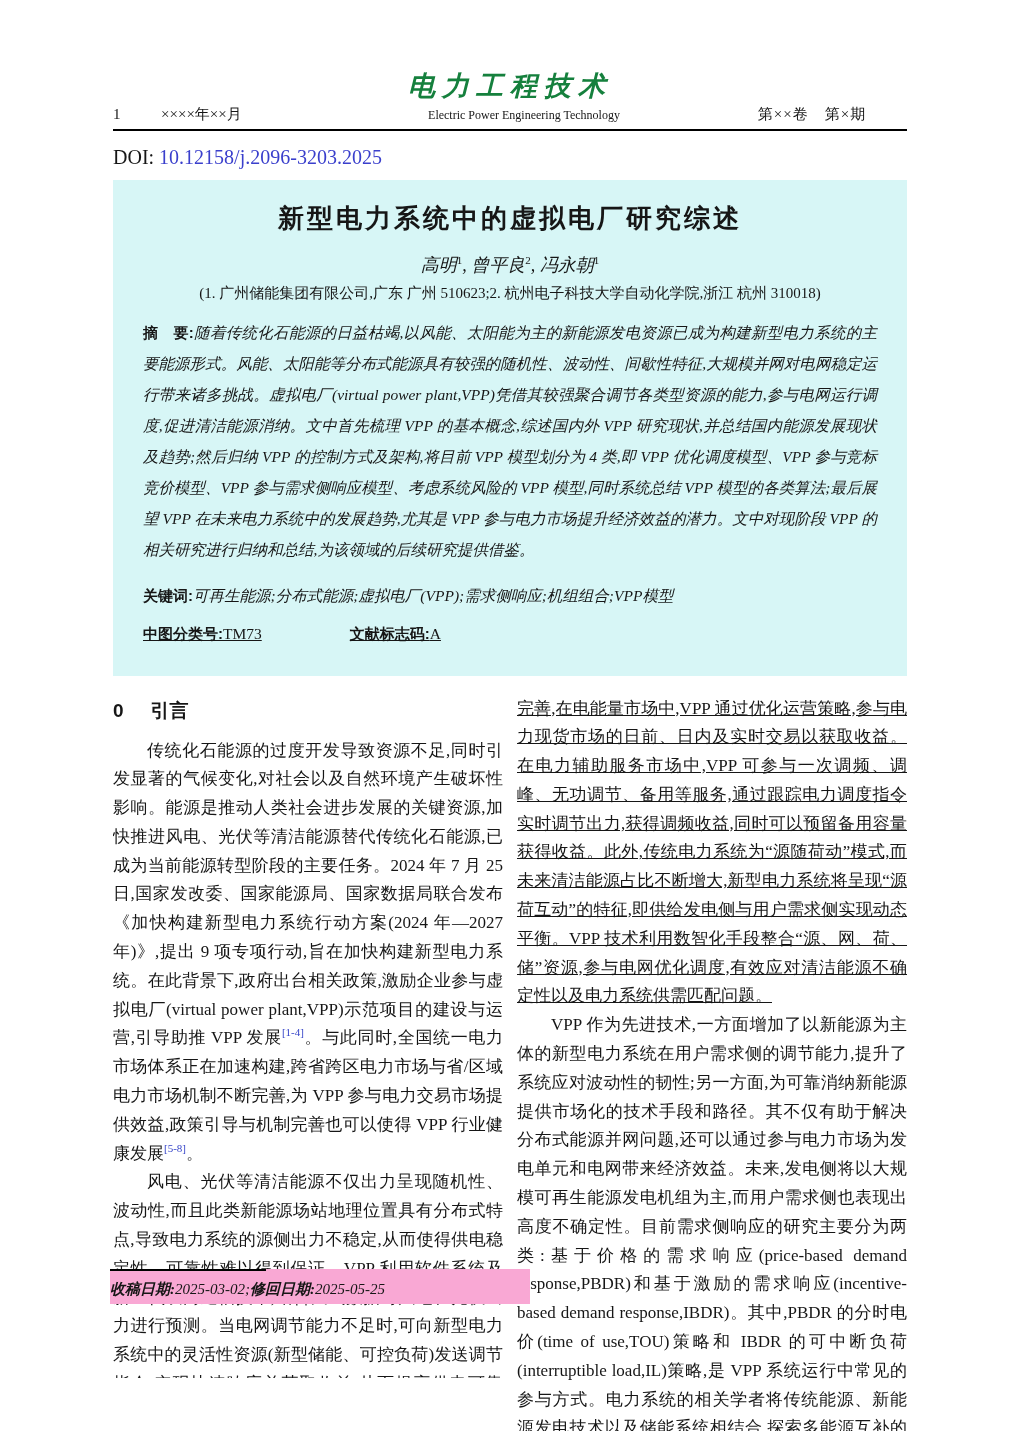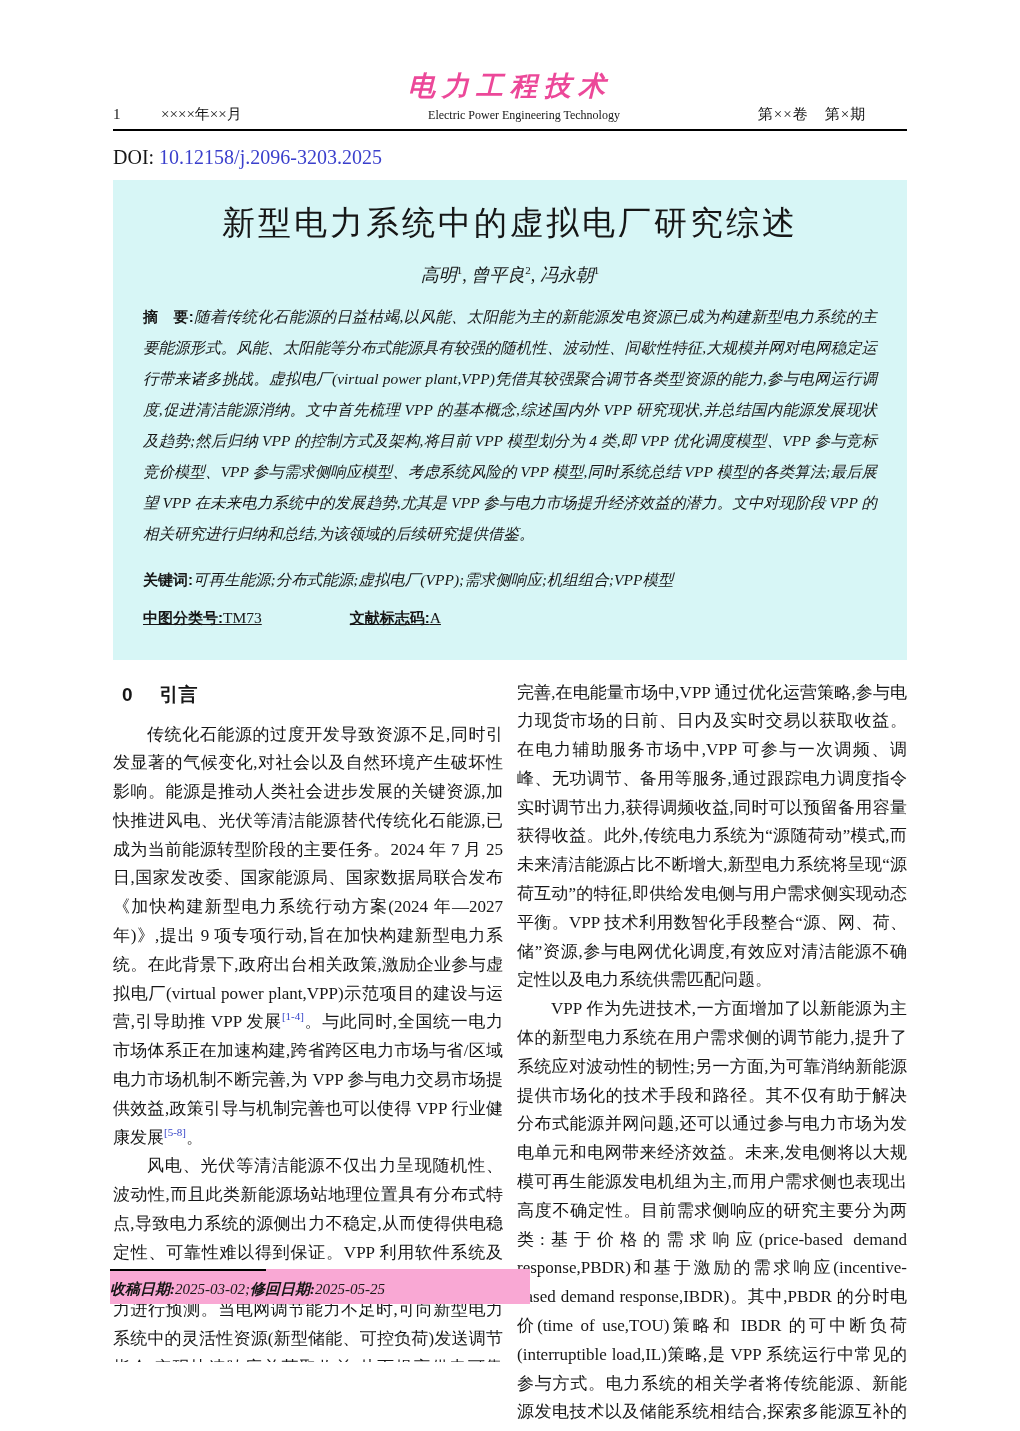--- a/index.html
+++ b/index.html
@@ -7,59 +7,59 @@
     width:1020px; height:1431px; background:#ffffff; position:relative;
     font-family:"Liberation Serif","DejaVu Serif",serif; color:#161616;
     overflow:hidden;
   }
   .page { position:absolute; left:0; top:0; width:1020px; height:1431px; padding:0 113px; box-sizing:border-box; }
 
   
   .journal-cn {
     margin-top:68px; text-align:center;
     font-family:"DejaVu Serif",serif; font-weight:bold; font-style:italic;
-    font-size:27px; letter-spacing:7px; color:#ec4899;
+    font-size:27px; letter-spacing:7px; color:#15803d;
   }
   .header-row { display:flex; align-items:baseline; margin-top:1px; font-size:15px; }
   .hr-pageno { width:48px; }
   .hr-date { width:170px; }
   .hr-en { flex:1; text-align:center; font-size:12px; }
   .hr-vol { width:190px; text-align:center; letter-spacing:1px; }
   .header-rule { border-bottom:2.5px solid #000; margin-top:5px; }
 
   
   .doi-line { margin-top:15px; font-size:20px; }
   .doi-line .doi-label { color:#161616; }
   .doi-line a { color:#3a3fcc; text-decoration:none; }
 
   
   .abstract-box { background:#d7f6f6; margin-top:11px; padding:15px 30px 16px; }
-  .art-title { text-align:center; font-size:33px; letter-spacing:3px; font-weight:400; margin:6px 0 0; }
+  .art-title { text-align:center; font-size:26px; letter-spacing:3px; font-weight:700; margin:6px 0 0; }
   .authors { text-align:center; font-size:18px; margin-top:17px; font-style:italic; }
   .authors .au-sup { font-size:11px; font-style:normal; vertical-align:super; }
   .affiliation { text-align:center; font-size:15px; margin-top:7px; }
   .abstract-p { margin-top:14px; font-size:15.5px; line-height:31px; text-align:justify; font-style:italic; }
   .block-label { font-style:normal; font-weight:bold; font-family:"Liberation Sans","DejaVu Sans",sans-serif; font-size:15px; }
   .kw-line { font-size:15.5px; line-height:29px; font-style:italic; margin-top:15px; text-align:justify; }
   .clc-line { font-size:15.5px; margin-top:7px;text-decoration:underline; }
   .clc-value, .doccode-value { font-style:normal; font-size:15.5px; }
   .doccode-group { margin-left:88px; }
 
   
   .columns { display:flex; gap:14px; margin-top:19px; }
   .col { width:390px; font-size:17px; line-height:28.8px; text-align:justify; }
   .col-left { height:683px; overflow:hidden; }
   .col-right { height:775px; overflow:hidden; }
   .sec-heading {
     font-family:"Liberation Sans","DejaVu Sans",sans-serif; font-weight:bold;
-    font-size:19px; margin:3px 9px 13px; line-height:26px; text-align:left;
+    font-size:19px; margin:3px 0 13px; line-height:26px; text-align:left;
   }
   .sec-heading .sec-num { margin-right:27px; }
   .para { margin:0; text-indent:2em; }
-  .para.cont { text-indent:0; }
+  .para.cont { text-indent:0;text-decoration:underline; }
   sup.ref { color:#3544c8; font-size:11px; line-height:0; }
 
   
   .footnote { position:absolute; left:110px; top:1269px; width:420px; background:#f9a8d4; }
   .footnote-rule { width:156px; border-top:2px solid #000; }
   .fn-line { font-size:15px; line-height:30px; font-style:italic; margin-top:3px; }
   .fn-line .fn-label { font-style:italic; font-weight:bold; }
 </style>
 </head>
 <body>
@@ -78,20 +78,21 @@
   <div class="doi-line">
     <span class="doi-label">DOI:</span>
     <a href="#">10.12158/j.2096-3203.2025</a>
   </div>
 
   <div class="abstract-box">
     <div class="art-title">新型电力系统中的虚拟电厂研究综述</div>
 
     <div class="authors"><span><span>高明</span><span class="au-sup">1</span><span>, </span></span><span><span>曾平良</span><span class="au-sup">2</span><span>, </span></span><span><span>冯永朝</span><span class="au-sup">1</span><span></span></span></div>
 
+    <div class="affiliation">(1. 广州储能集团有限公司,广东 广州 510623;2. 杭州电子科技大学自动化学院,浙江 杭州 310018)</div>
 
     <p class="abstract-p"><span class="block-label">摘　要:</span><span>随着传统化石能源的日益枯竭,以风能、太阳能为主的新能源发电资源已成为构建新型电力系统的主要能源形式。风能、太阳能等分布式能源具有较强的随机性、波动性、间歇性特征,大规模并网对电网稳定运行带来诸多挑战。虚拟电厂(virtual power plant,VPP)凭借其较强聚合调节各类型资源的能力,参与电网运行调度,促进清洁能源消纳。文中首先梳理 VPP 的基本概念,综述国内外 VPP 研究现状,并总结国内能源发展现状及趋势;然后归纳 VPP 的控制方式及架构,将目前 VPP 模型划分为 4 类,即 VPP 优化调度模型、VPP 参与竞标竞价模型、VPP 参与需求侧响应模型、考虑系统风险的 VPP 模型,同时系统总结 VPP 模型的各类算法;最后展望 VPP 在未来电力系统中的发展趋势,尤其是 VPP 参与电力市场提升经济效益的潜力。文中对现阶段 VPP 的相关研究进行归纳和总结,为该领域的后续研究提供借鉴。</span></p>
 
     <p class="kw-line"><span class="block-label">关键词:</span><span>可再生能源;分布式能源;虚拟电厂(VPP);需求侧响应;机组组合;VPP模型</span></p>
 
     <p class="clc-line"><span class="block-label">中图分类号:</span><span class="clc-value">TM73</span><span class="doccode-group"><span class="block-label">文献标志码:</span><span class="doccode-value">A</span></span></p>
   </div>
 
   <div class="columns">
     <div class="col col-left">

